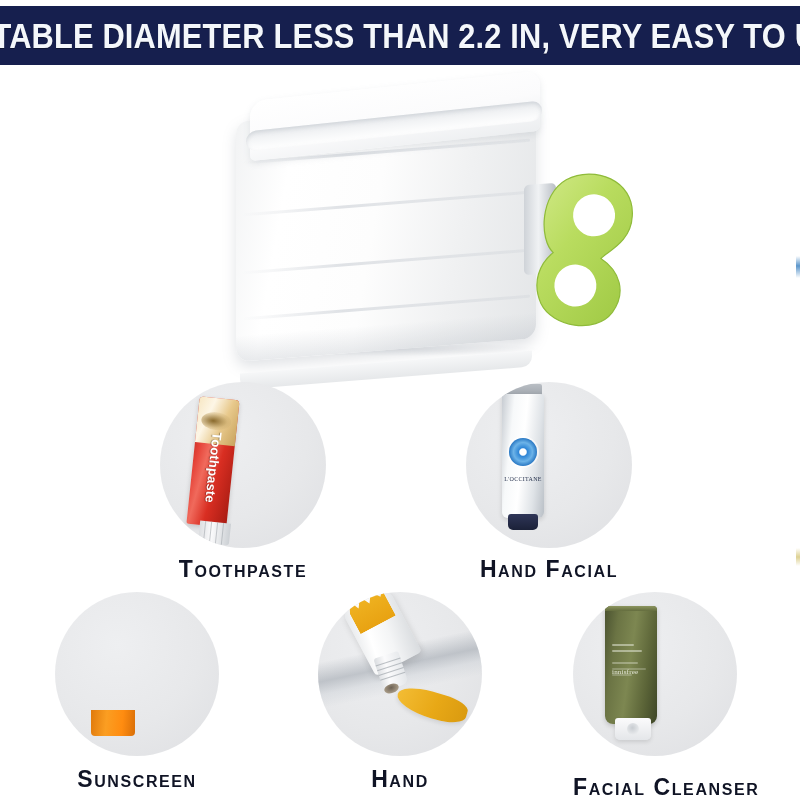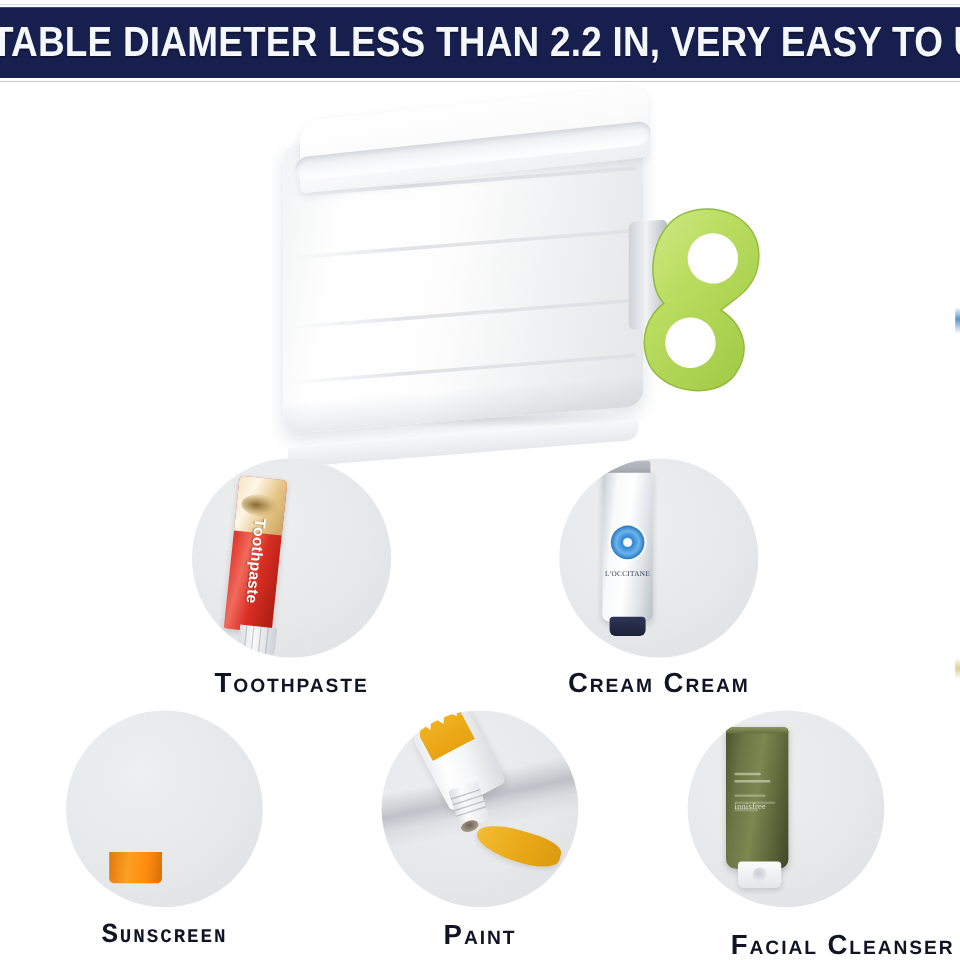--- a/index.html
+++ b/index.html
@@ -411,61 +411,61 @@
 <div class="cell" style="left:466px; top:382px; width:166px; height:166px;">
   <div class="bubble" style="left:0; top:0; width:166px; height:166px;">
     <div class="cap-flat hc-cap"></div>
     <div class="tube hc-tube">
       <div class="hc-badge"></div>
       <div class="hc-brand">L'OCCITANE</div>
     </div>
     <div class="hc-base"></div>
   </div>
 </div>
-<div class="caption" style="left:466px; top:556px; width:166px;">Cream Cream</div>
+<div class="caption" style="left:466px; top:556px; width:166px;">Hand Facial</div>
 
 <div class="cell" style="left:55px; top:592px; width:164px; height:164px;">
   <div class="bubble" style="left:0; top:0; width:164px; height:164px;">
     <div class="ss-cap"></div>
   </div>
 </div>
-<div class="caption" style="left:55px; top:766px; width:164px;font-family:Liberation Mono, monospace;">Sunscreen</div>
+<div class="caption" style="left:55px; top:766px; width:164px;">Sunscreen</div>
 
 <div class="cell" style="left:318px; top:592px; width:164px; height:164px;">
   <div class="bubble" style="left:0; top:0; width:164px; height:164px;">
     <div class="pt-wrap">
       <div class="pt-surface"></div>
       <div class="pt-tube">
         <div class="pt-paint-top"></div>
       </div>
       <div class="pt-neck">
         <i style="top:7px;"></i>
           <i style="top:12px;"></i>
         <i style="top:17px;"></i>
           <i style="top:22px;"></i>
       </div>
       <div class="pt-hole"></div>
       <div class="pt-smear"></div>
     </div>
   </div>
 </div>
-<div class="caption" style="left:318px; top:766px; width:164px;">Paint</div>
+<div class="caption" style="left:318px; top:766px; width:164px;">Hand</div>
 
 <div class="cell" style="left:573px; top:592px; width:164px; height:164px;">
   <div class="bubble" style="left:0; top:0; width:164px; height:164px;">
     <div class="tube fc-tube">
       <div class="fc-rim"></div>
       <div class="fc-brand">innisfree</div>
       <div class="fc-line" style="top:38px; width:22px;"></div>
       <div class="fc-line" style="top:44px; width:30px;"></div>
       <div class="fc-line" style="top:56px; width:26px; opacity:.7;"></div>
       <div class="fc-line" style="top:62px; width:34px; opacity:.5;"></div>
       <div class="fc-line" style="top:68px; width:20px; opacity:.5;"></div>
     </div>
     <div class="fc-cap">
       <i></i>
     </div>
   </div>
 </div>
-<div class="caption" style="left:573px; top:774px; width:164px;margin-left:36px;">Facial Cleanser</div>
+<div class="caption" style="left:573px; top:774px; width:164px;">Facial Cleanser</div>
 
 <div class="edge-sliver" style="top:256px; height:22px; background:linear-gradient(180deg,rgba(120,170,215,0) 0%,#5b96cb 45%,rgba(120,170,215,0) 100%);"></div>
 <div class="edge-sliver" style="top:548px; height:18px; background:linear-gradient(180deg,rgba(226,216,150,0) 0%,#ddd192 50%,rgba(226,216,150,0) 100%);"></div>
 
 </body></html>

